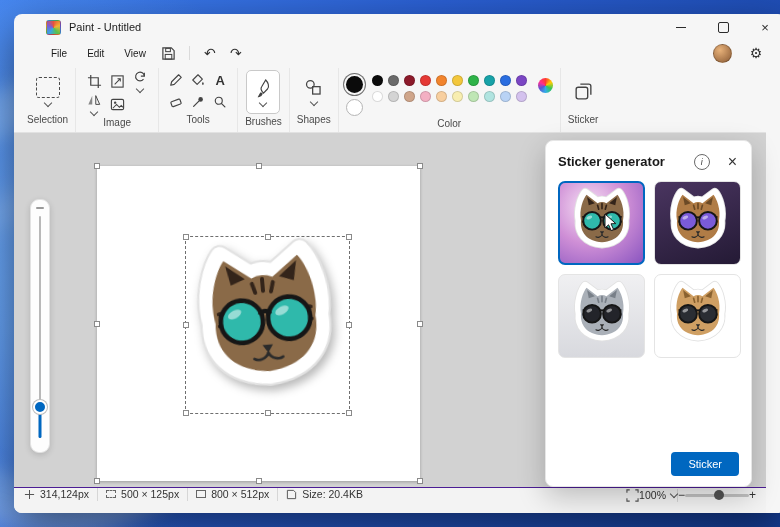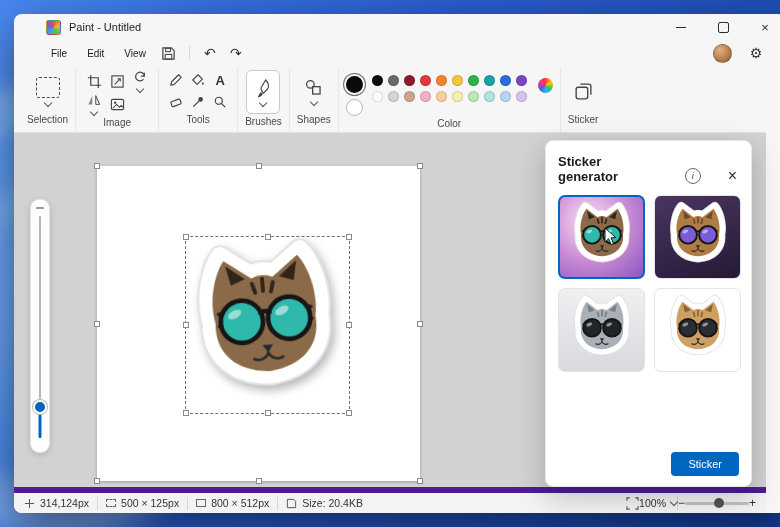--- a/index.html
+++ b/index.html
@@ -79,38 +79,38 @@
     border-radius:9px;box-shadow:0 2px 6px rgba(0,0,0,.15);}
   .vgrip{position:absolute;top:7px;left:50%;transform:translateX(-50%);width:8px;height:2px;background:#9a9a9a;border-radius:1px;}
   .vtrack{position:absolute;left:50%;top:16px;bottom:14px;width:2px;background:#b8b8b8;transform:translateX(-50%);border-radius:1px;}
   .vfill{position:absolute;left:50%;top:207px;bottom:14px;width:3px;background:#0067c0;transform:translateX(-50%);border-radius:2px;}
   .vthumb{position:absolute;left:50%;top:200px;transform:translateX(-50%);width:10px;height:10px;border-radius:50%;
     background:#0067c0;border:2px solid #fff;box-shadow:0 0 0 1px #bcbcbc;box-sizing:content-box;}
 
   
   .panel{position:absolute;left:531px;top:126px;width:207px;height:347px;background:#fff;border:1px solid #e6e6e6;
     border-radius:8px;box-shadow:0 10px 28px rgba(0,0,0,.22);z-index:5;box-sizing:border-box;}
-  .p-head{display:flex;align-items:flex-end;gap:25px;padding:13px 12px 9px;}
+  .p-head{display:flex;align-items:flex-start;gap:16px;padding:13px 12px 9px;}
   .p-title{font-size:13px;font-weight:700;color:#1a1a1a;flex:1;}
   .info{width:14px;height:14px;border:1px solid #6a6a6a;border-radius:50%;font-size:9px;font-style:italic;
     display:grid;place-items:center;color:#444;}
   .p-close{font-size:16px;color:#333;line-height:1;padding:0 2px;}
   .p-input{margin:2px 12px 12px;height:32px;border:1px solid #d6d6d6;border-bottom:1.5px solid #949494;border-radius:5px;
     display:flex;align-items:center;padding:0 9px;font-size:11px;color:#2a2a2a;background:#fdfdfd;}
   .thumbs{display:grid;grid-template-columns:repeat(2,87px);grid-auto-rows:84px;gap:9px;padding:2px 12px;}
   .thumb{border:1px solid #e4e4e4;border-radius:7px;overflow:hidden;position:relative;display:grid;place-items:center;box-sizing:border-box;}
   .thumb.sel{border:2px solid #0067c0;}
   .cat{width:72px;height:72px;}
   .cursorov{position:absolute;left:44px;top:30px;width:14px;height:19px;}
   .generate{position:absolute;right:12px;bottom:10px;background:#0067c0;color:#fff;font-size:11px;
     padding:6px 17px;border-radius:4px;border:none;}
 
   
-  .statusbar{position:absolute;left:0;bottom:0;width:752px;height:26px;background:#f3f3f3;border-top:6px solid #4c1d95;
-    display:flex;align-items:center;gap:8px;padding:0 10px;box-sizing:border-box;font-size:10.5px;color:#333;}
+  .statusbar{position:absolute;left:0;bottom:0;width:752px;height:26px;background:#f3f3f3;border-top:1px solid #4c1d95;
+    display:flex;align-items:flex-start;gap:8px;padding:0 10px;box-sizing:border-box;font-size:10.5px;color:#333;}
   .seg{display:flex;align-items:center;gap:5px;white-space:nowrap;}
   .ssep{width:1px;height:13px;background:#d6d6d6;}
   .dashedbox{width:10px;height:8px;border:1px dashed #666;box-sizing:border-box;}
   .solidbox{width:10px;height:8px;border:1px solid #666;box-sizing:border-box;}
   .s-right{margin-left:auto;display:flex;align-items:center;gap:0;}
   .zsign{font-size:12px;color:#333;}
   .zslider{width:64px;height:3px;background:#c2c2c2;border-radius:2px;position:relative;}
   .zthumb{position:absolute;left:34px;top:50%;transform:translate(-50%,-50%);width:10px;height:10px;border-radius:50%;background:#545454;}
   svg.mi{display:block;}
 </style>

